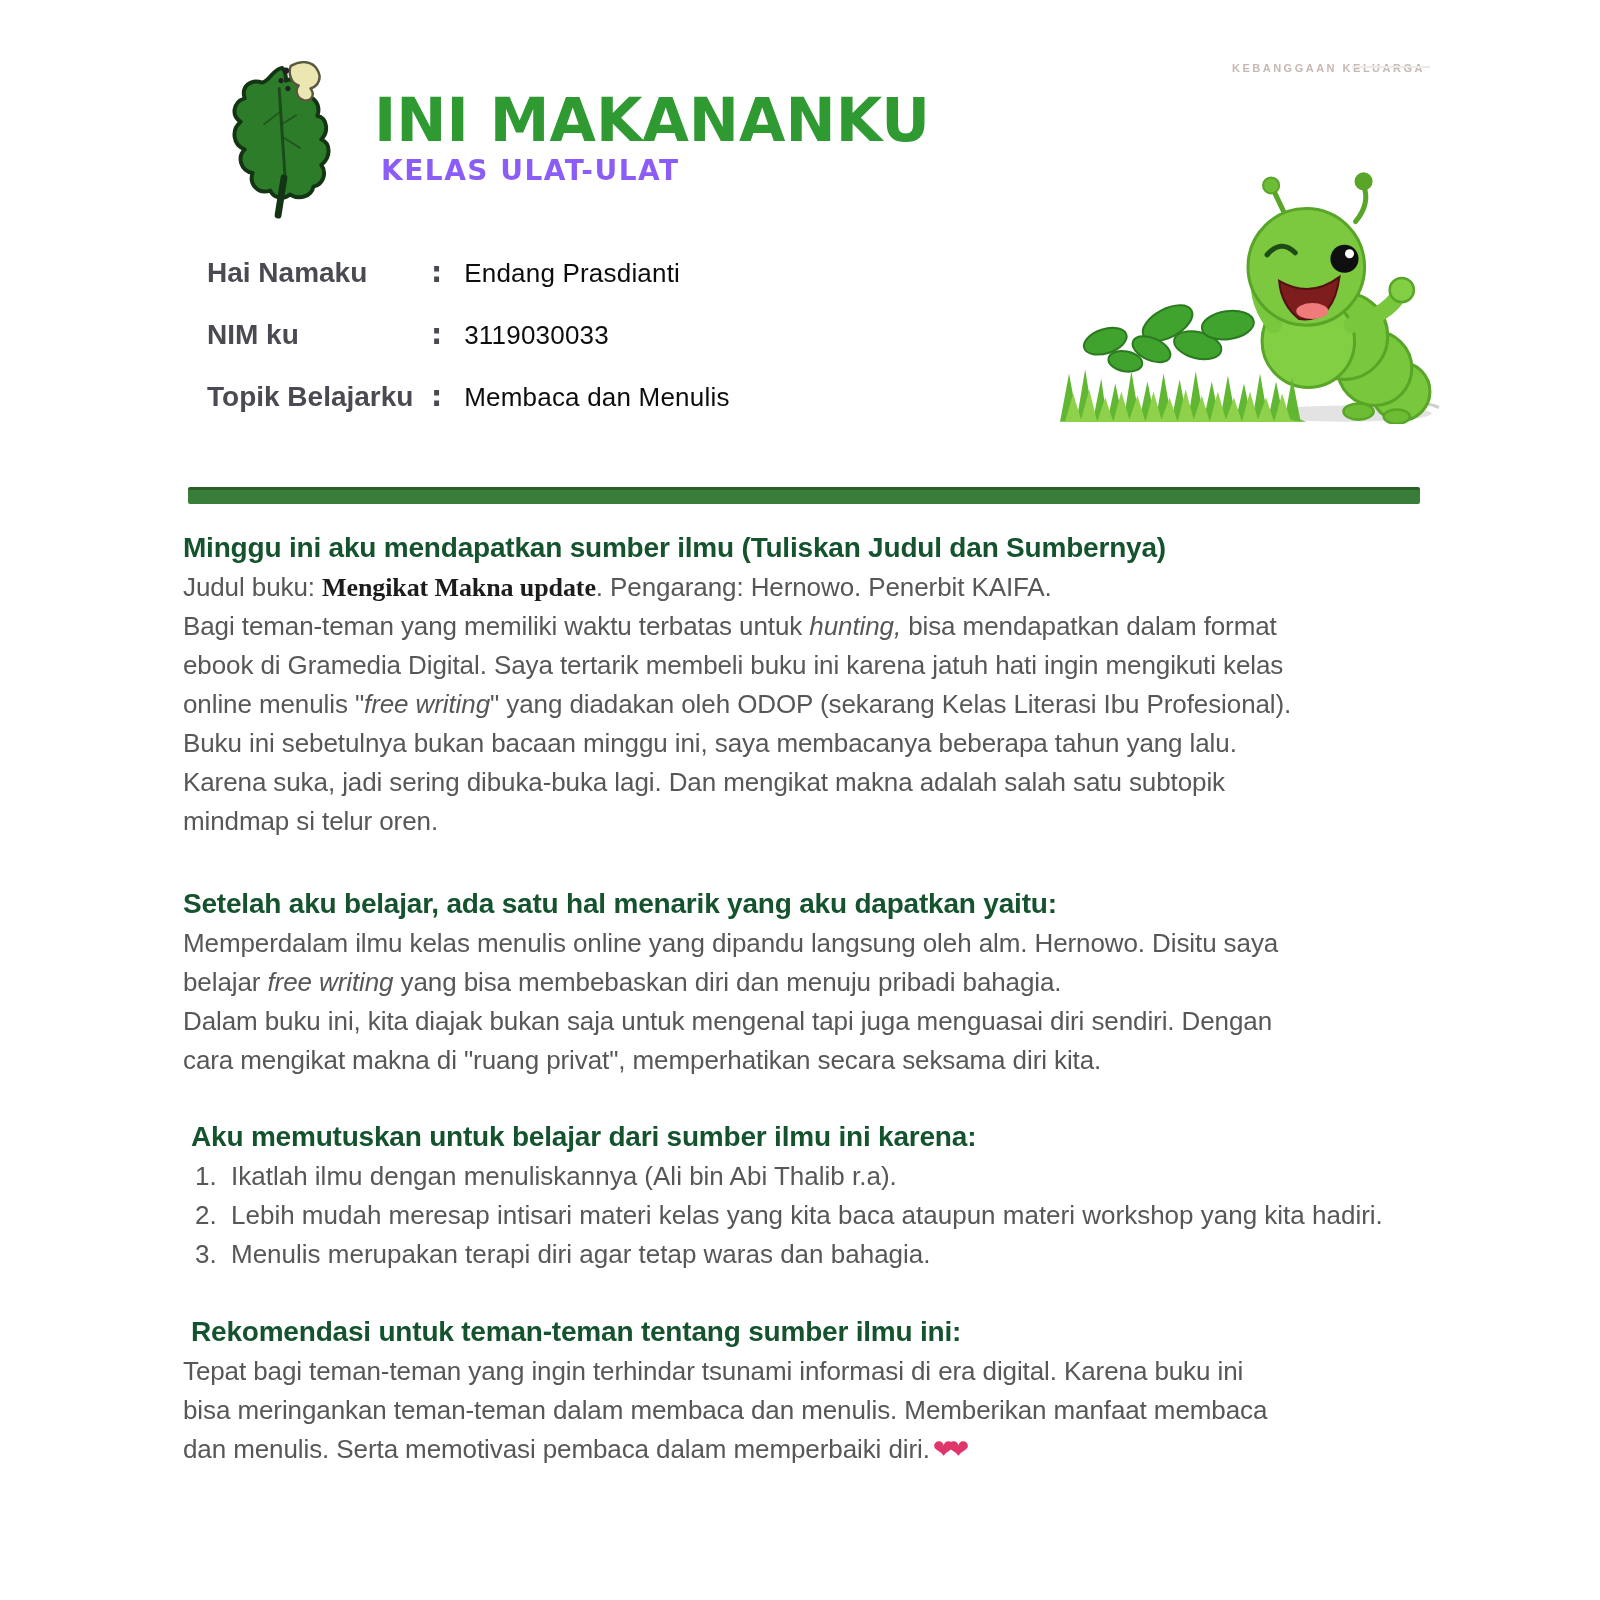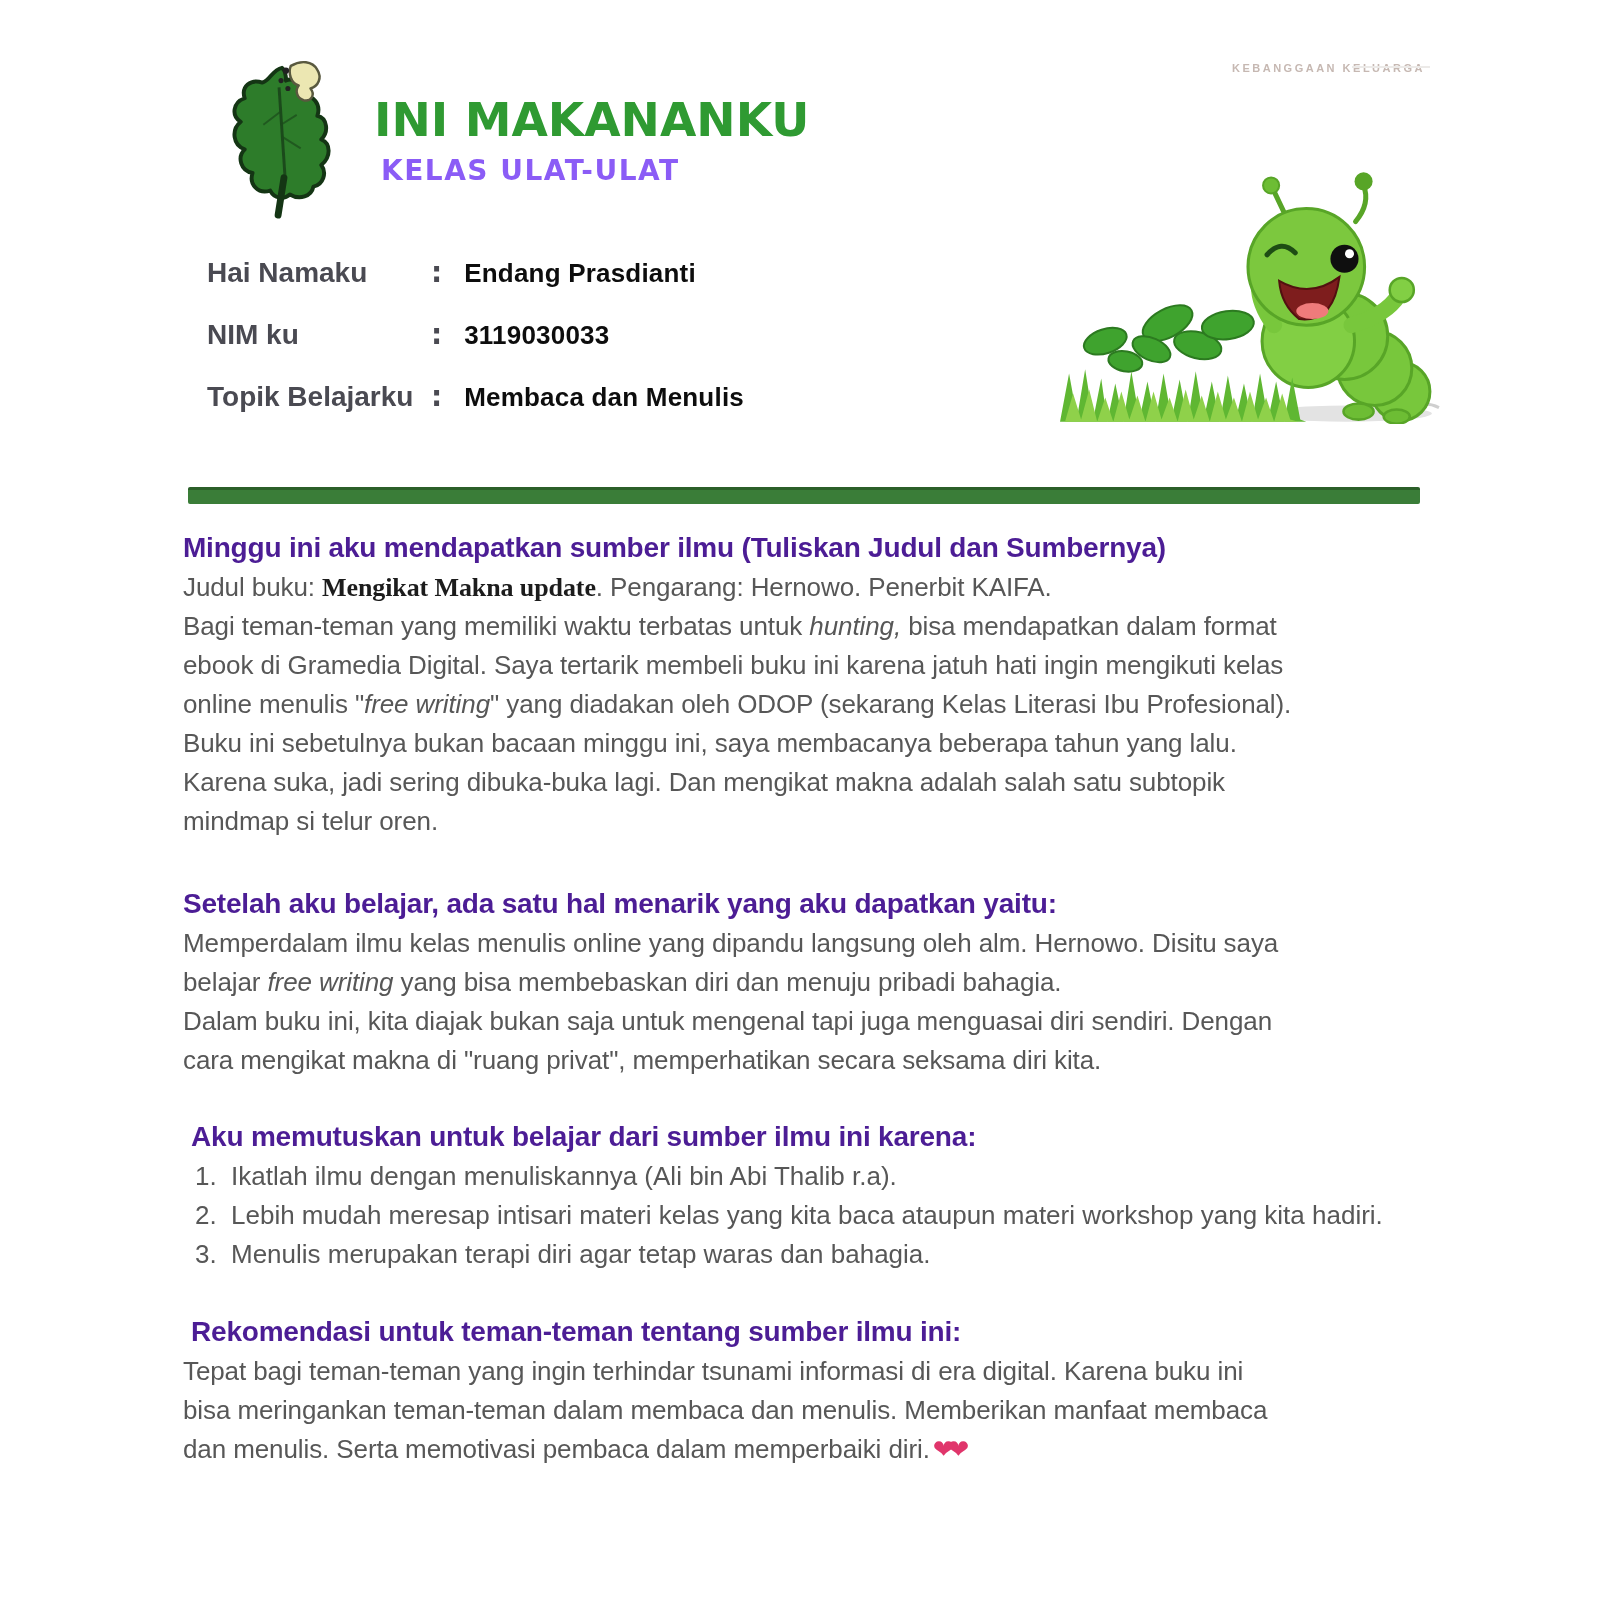--- a/index.html
+++ b/index.html
@@ -2,48 +2,48 @@
 <html><head>
 <meta charset="utf-8">
 <style>
   html,body{margin:0;padding:0;background:#ffffff;}
   .page{position:relative;width:1600px;height:1600px;background:#ffffff;overflow:hidden;
         font-family:"Liberation Sans",sans-serif;}
 
   
   .logo-leaf{position:absolute;left:225px;top:58px;width:115px;height:162px;}
   .logo-title{position:absolute;left:374px;top:88px;line-height:64px;
-      font-family:"DejaVu Sans",sans-serif;font-weight:bold;font-size:47px;
+      font-family:"DejaVu Sans",sans-serif;font-weight:bold;font-size:60px;
       letter-spacing:0px;color:#2f9a32;white-space:nowrap;}
   .logo-subtitle{position:absolute;left:381px;top:156px;line-height:30px;
       font-family:"DejaVu Sans",sans-serif;font-weight:bold;font-size:28px;
       letter-spacing:1.5px;color:#8b5cf6;white-space:nowrap;}
   .watermark{position:absolute;left:1232px;top:62px;font-size:11px;font-weight:bold;
       letter-spacing:2.5px;color:#c6b8b2;white-space:nowrap;}
   .wm-line{position:absolute;left:1352px;top:66px;width:78px;height:2px;background:#eceae8;}
 
   
   .fields{position:absolute;left:207px;top:256px;}
   .field-row{display:flex;align-items:baseline;height:38px;margin-bottom:24px;}
   .field-label{min-width:224px;font-family:Liberation Sans, sans-serif;font-weight:bold;
       font-size:28px;color:#4a4a52;}
   .field-colon{font-family:"DejaVu Sans",sans-serif;font-weight:bold;font-size:28px;
       color:#4a4a52;margin-right:22px;}
-  .field-value{font-weight:bold;font-size:26px;color:#0d0d0d;letter-spacing:0.2px;}
+  .field-value{font-weight:normal;font-size:26px;color:#0d0d0d;letter-spacing:0.2px;}
 
   
   .mascot{position:absolute;left:1055px;top:172px;width:392px;height:252px;}
 
   
   .divider{position:absolute;left:188px;top:487px;width:1232px;height:14px;
       background:#3a7d38;border-top:3px solid #2b5f29;border-radius:2px;}
 
   
   .main{position:absolute;left:183px;top:528px;width:1300px;}
-  h2{font-size:28px;line-height:40px;margin:0;color:#4c1d95;font-weight:bold;
+  h2{font-size:28px;line-height:40px;margin:0;color:#14532d;font-weight:bold;
      letter-spacing:-0.2px;}
   .sec1{margin-bottom:43px;}
   .sec2{margin-bottom:37px;}
   .sec3{margin-bottom:38px;}
   .indent{padding-left:8px;}
   p.line{margin:0;font-size:26px;line-height:39px;color:#575757;letter-spacing:-0.1px;}
   .b{font-weight:bold;color:#1c1c1c;font-family:Liberation Serif, serif;}
   .i{font-style:italic;}
   .hearts{color:#e0356b;letter-spacing:-7px;font-family:"DejaVu Sans",sans-serif;
       margin-left:3px;}

